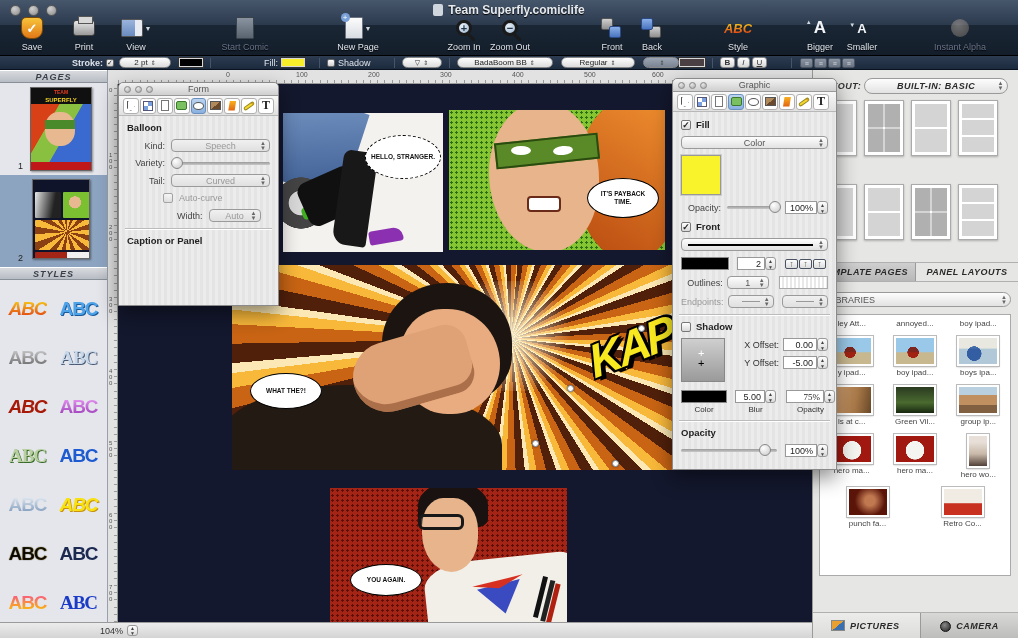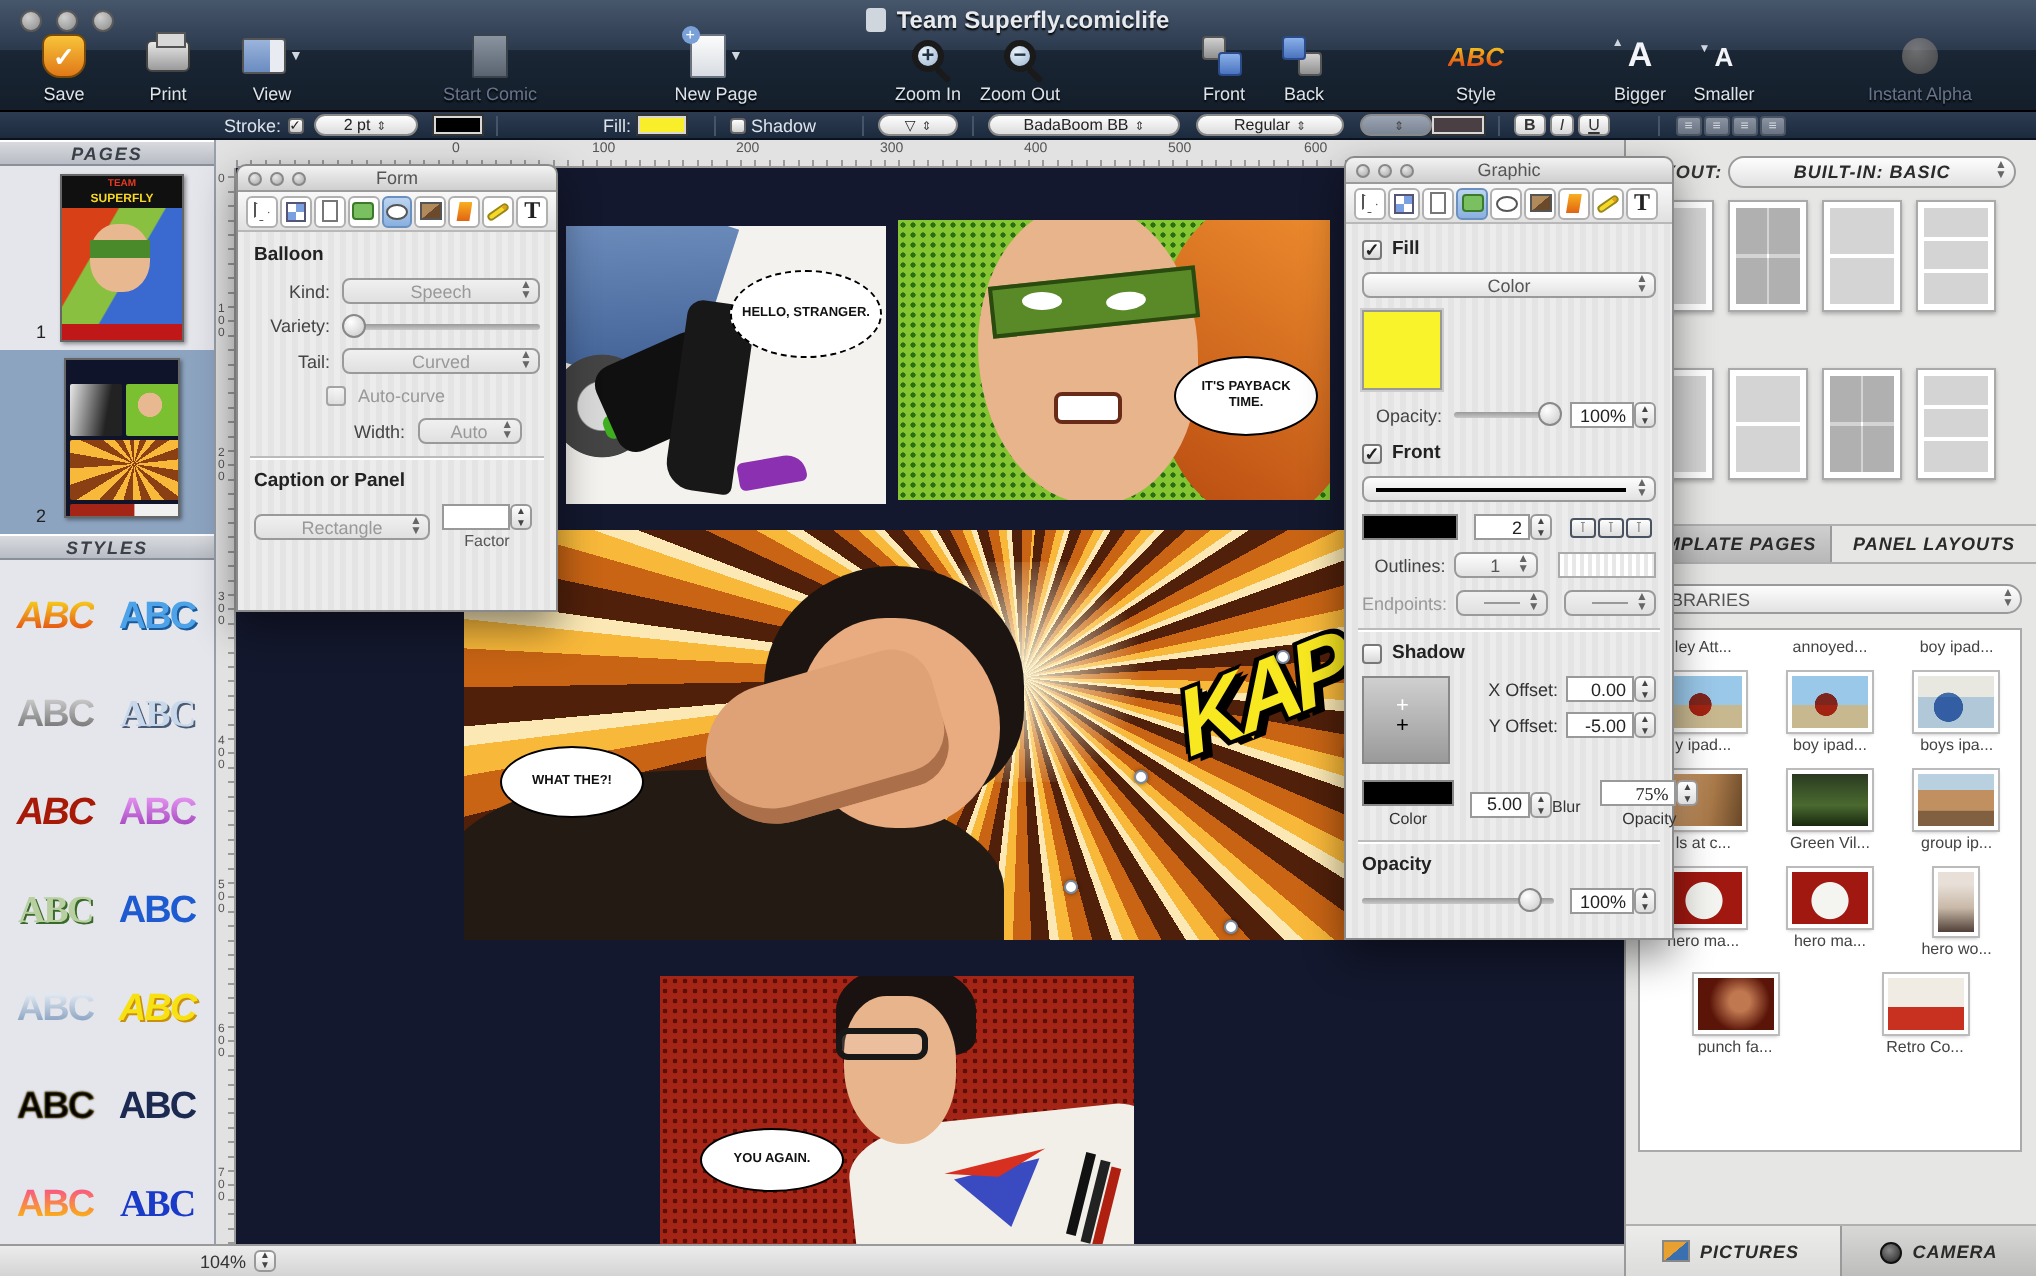--- a/index.html
+++ b/index.html
@@ -541,33 +541,20 @@
     </div>
     <div class="frow" style="margin-left:58px;">
       <span class="lab">Width:</span>
       <div class="dd dim" style="width:52px; margin-left:6px;">
           <span>Auto</span>
           <span class="st">▲<br>▼</span>
         </div>
     </div>
     <div class="fdiv"></div>
     <div class="fsec">Caption or Panel</div>
-    <div class="frow">
-      <div class="dd dim" style="width:88px;">
-          <span>Rectangle</span>
-          <span class="st">▲<br>▼</span>
-        </div>
-      <div style="margin-left:6px; display:flex; flex-direction:column; align-items:center;">
-        <span style="display:flex; align-items:center;">
-            <span class="nfield" style="width:34px;"></span>
-            <span class="stepper">▲<br>▼</span>
-          </span>
-        <span style="font-size:8px; color:#555; margin-top:1px;">Factor</span>
-      </div>
-    </div>
   </div>
 
   <div class="fpanel" style="left:672px; top:78px; width:165px; height:392px; z-index:30;">
     <div class="fhead">
       <span class="fdots">
           <span class="fdot"></span>
           <span class="fdot"></span>
           <span class="fdot"></span>
         </span>
       <span>Graphic</span>
@@ -682,21 +669,21 @@
           <span class="nfield" style="width:34px; margin-left:4px;">-5.00</span>
           <span class="stepper">▲<br>▼</span>
         </div>
       </div>
     </div>
     <div class="frow" style="margin-top:8px;">
       <div style="display:flex; flex-direction:column; align-items:center;">
         <span style="width:46px; height:13px; background:#000; border:1px solid #888;"></span>
         <span style="font-size:8px; margin-top:2px;">Color</span>
       </div>
-      <div style="display:flex; flex-direction:row; align-items:center; margin-left:8px;">
+      <div style="display:flex; flex-direction:column; align-items:center; margin-left:8px;">
         <span style="display:flex;">
             <span class="nfield" style="width:30px;">5.00</span>
             <span class="stepper">▲<br>▼</span>
           </span>
         <span style="font-size:8px; margin-top:2px;">Blur</span>
       </div>
       <div style="display:flex; flex-direction:column; align-items:center; margin-left:10px;">
         <span style="display:flex;">
             <span class="nfield" style="width:38px;font-family:Liberation Serif, serif;">75%</span>
             <span class="stepper">▲<br>▼</span>
@@ -817,21 +804,21 @@
             <span class="i-alpha"></span>
           </span>
           <span class="lb">Instant Alpha</span>
         </div>
       <div class="sp" style="width:52px;"></div>
 
     </div>
   </div>
 
   <div id="fmtbar">
-    <span class="fb-lb" style="margin-left:112px;">Stroke:</span>
+    <span class="fb-lb" style="margin-left:72px;font-weight:bold;">Stroke:</span>
     <span class="cb">✓</span>
     <div class="pill" style="width:52px; margin-left:5px;">
         <span>2 pt</span>
         <span class="ar">⇕</span>
       </div>
     <span class="swatch" style="background:#000; margin-left:8px;"></span>
     <span class="vsep"></span>
     <span class="fb-lb" style="margin-left:46px;">Fill:</span>
     <span class="swatch" style="background:#f8ef2a;"></span>
     <span class="vsep" style="margin-left:14px;"></span>

